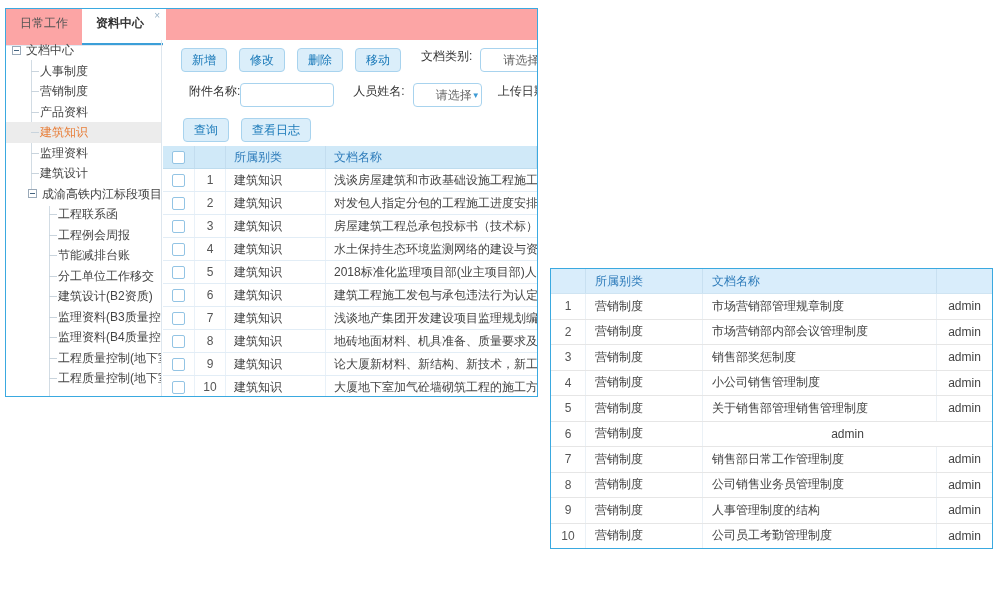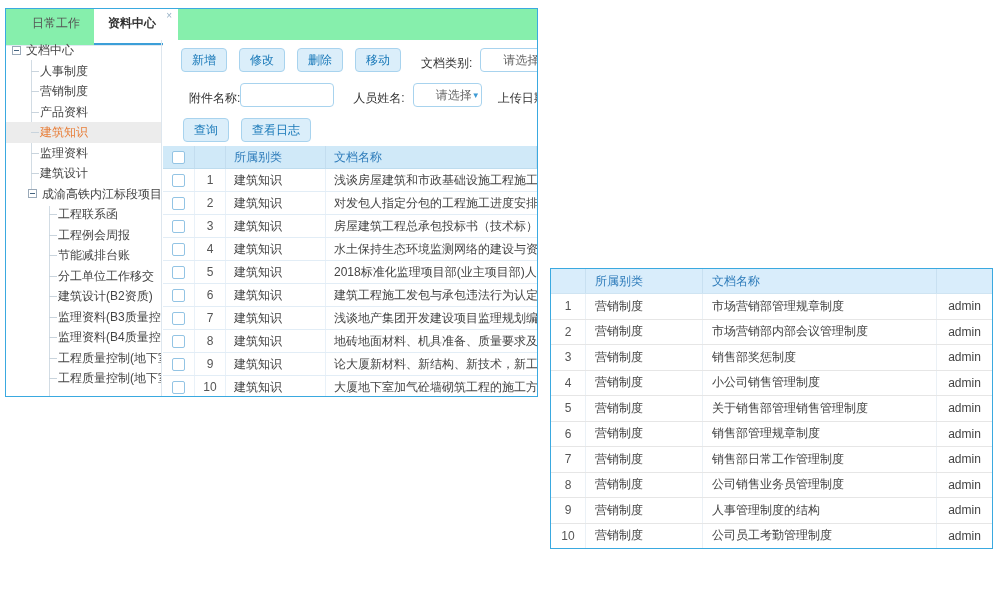--- a/index.html
+++ b/index.html
@@ -3,22 +3,22 @@
 <meta charset="utf-8">
 <style>
   * { margin:0; padding:0; box-sizing:border-box; }
   html,body { width:1000px; height:600px; background:#fff;
     font-family:"Liberation Sans","DejaVu Sans",sans-serif; font-size:12px; color:#444; }
   .stage { position:relative; width:1000px; height:600px; overflow:hidden; background:#fff; }
 
   
   .win-left { position:absolute; left:5px; top:8px; width:533px; height:389px;
     border:1px solid #3aa9e0; background:#fff; overflow:hidden; }
-  .tabbar { position:absolute; left:0; top:0; right:0; height:37px; background:#86efac;
-    border-bottom:1px solid #e0e9f1; display:flex; padding-left:12px; }
+  .tabbar { position:absolute; left:0; top:0; right:0; height:37px; background:#fca5a5;
+    border-bottom:1px solid #e0e9f1; display:flex; }
   .tab { padding:0 14px; line-height:29px; color:#555; cursor:pointer; }
   .tab.active { background:#fff; color:#333; font-weight:bold; position:relative;
     border-bottom:2px solid #3b9fd8; padding-right:22px; }
   .tab-close { position:absolute; top:1px; right:6px; font-weight:normal;
     font-size:10px; color:#98b2c6; line-height:12px; }
 
   
   .sidebar { position:absolute; left:0; top:31px; width:156px; bottom:0;
     border-right:1px solid #dde6ee; overflow:hidden; }
   .tree { position:relative; width:100%; height:100%; overflow:hidden; }
@@ -38,21 +38,21 @@
   .lv1 .node-icon { left:6px; }
   .lv2 .node-icon { left:22px; }
   .node-icon::after { content:""; position:absolute; left:1px; top:3px; width:5px;
     height:1px; background:#44637f; }
   .vline { position:absolute; width:1px; background:#d2dce4; }
   .vlineA { left:25px; top:20px; height:136px; }
   .vlineB { left:43px; top:166px; height:190px; }
 
   
   .content { position:absolute; left:157px; top:31px; right:0; bottom:0; background:#fff; }
-  .trow { position:absolute; display:flex; align-items:flex-end; white-space:nowrap; }
+  .trow { position:absolute; display:flex; align-items:flex-start; white-space:nowrap; }
   .trow1 { top:8px; left:18px; right:0; }
   .trow2 { top:43px; left:26px; right:0; }
   .trow3 { top:78px; left:20px; }
   .btn { height:24px; padding:0 10px; margin-right:12px; background:#dbeefa;
     border:1px solid #a8d3ee; border-radius:4px; color:#1878b8; font-size:12px;
     font-family:inherit; cursor:pointer; line-height:22px; }
   .lbl { color:#333; }
   .select { width:69px; height:24px; background:#fff; border:1px solid #a8d3ee;
     border-radius:4px; display:flex; align-items:center; padding:0 22px; color:#666;
     cursor:pointer; }
@@ -292,21 +292,20 @@
         </div>
         <div class="rt-row">
           <div class="rt-c r-num">5</div>
           <div class="rt-c r-cat">营销制度</div>
           <div class="rt-c r-name">关于销售部管理销售管理制度</div>
           <div class="rt-c r-up">admin</div>
         </div>
         <div class="rt-row">
           <div class="rt-c r-num">6</div>
           <div class="rt-c r-cat">营销制度</div>
-          <div class="rt-c r-name">销售部管理规章制度</div>
           <div class="rt-c r-up">admin</div>
         </div>
         <div class="rt-row">
           <div class="rt-c r-num">7</div>
           <div class="rt-c r-cat">营销制度</div>
           <div class="rt-c r-name">销售部日常工作管理制度</div>
           <div class="rt-c r-up">admin</div>
         </div>
         <div class="rt-row">
           <div class="rt-c r-num">8</div>

